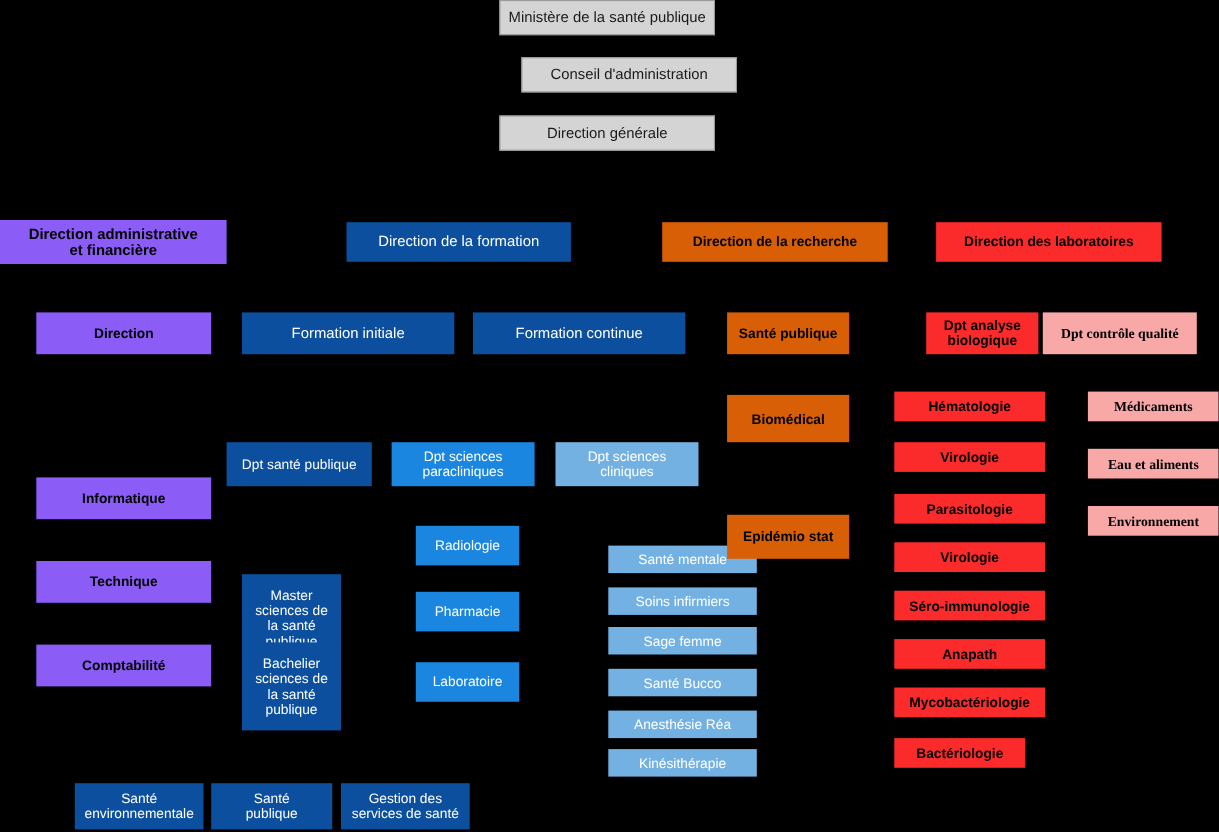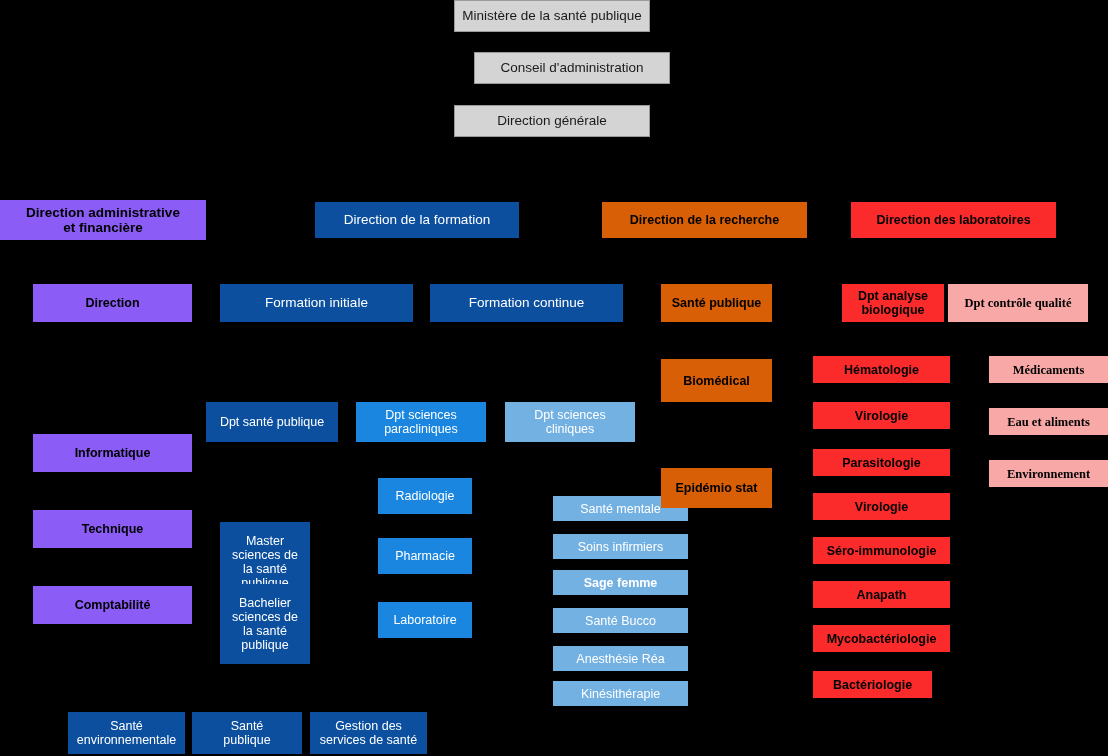--- a/index.html
+++ b/index.html
@@ -119,21 +119,21 @@
   <div class="node c-blue t-125" style="left:378px; top:478px; width:94px; height:36px;">Radiologie</div>
 
   <div class="node c-blue t-125" style="left:378px; top:538px; width:94px; height:36px;">Pharmacie</div>
 
   <div class="node c-blue t-125" style="left:378px; top:602px; width:94px; height:36px;">Laboratoire</div>
 
   <div class="node c-lightblue t-125" style="left:553px; top:496px; width:135px; height:25px;">Santé mentale</div>
 
   <div class="node c-lightblue t-125" style="left:553px; top:534px; width:135px; height:25px;">Soins infirmiers</div>
 
-  <div class="node c-lightblue t-125" style="left:553px; top:570px; width:135px; height:25px;font-weight:bold;">Sage femme</div>
+  <div class="node c-lightblue t-125" style="left:553px; top:570px; width:135px; height:25px;">Sage femme</div>
 
   <div class="node c-lightblue t-125" style="left:553px; top:608px; width:135px; height:25px;">Santé Bucco</div>
 
   <div class="node c-lightblue t-125" style="left:553px; top:646px; width:135px; height:25px;">Anesthésie Réa</div>
 
   <div class="node c-lightblue t-125" style="left:553px; top:681px; width:135px; height:25px;">Kinésithérapie</div>
 
   <div class="node c-navy t-125" style="left:68px; top:712px; width:117px; height:42px;">Santé
 environnementale</div>
 

